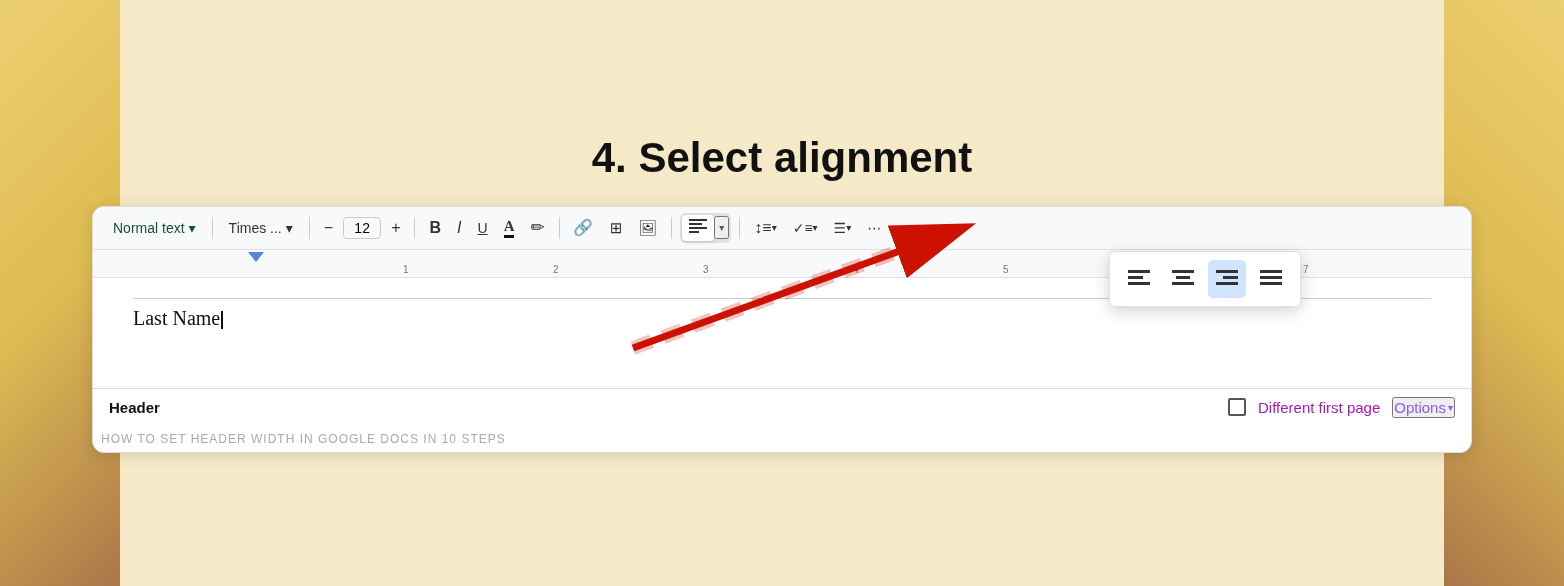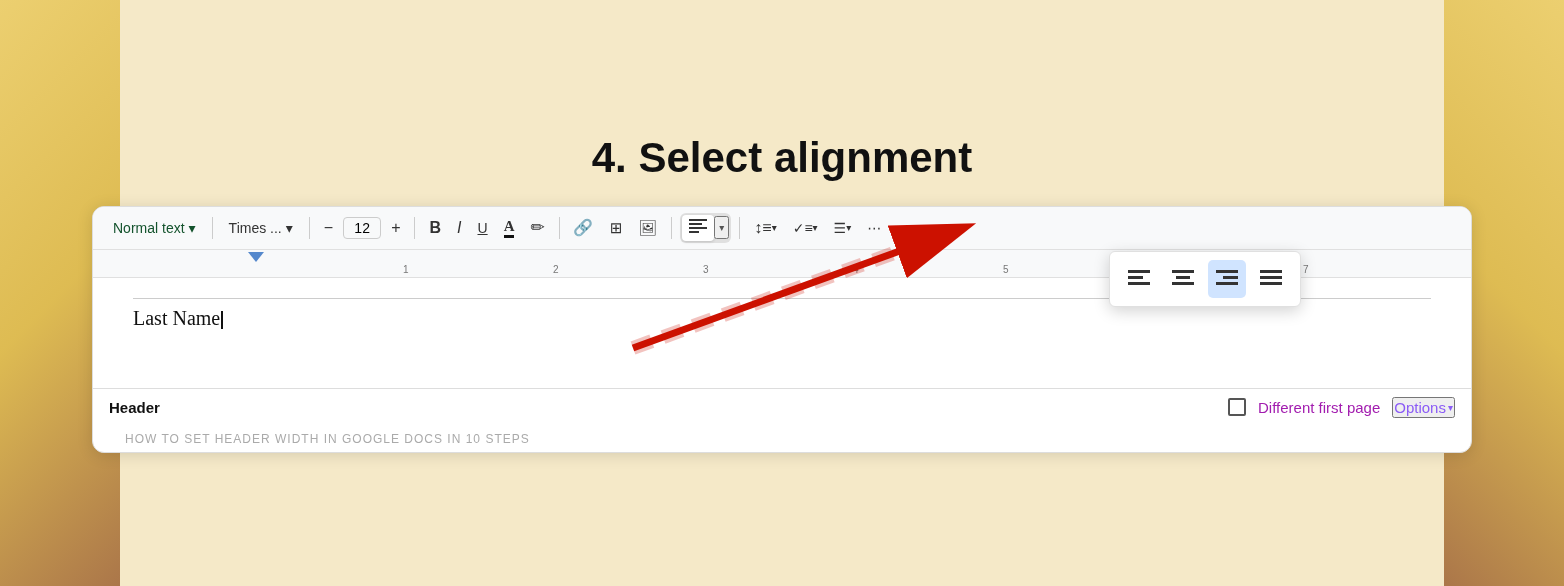--- a/index.html
+++ b/index.html
@@ -301,21 +301,21 @@
 
     
     .doc-divider {
       border: none;
       border-top: 1px solid #ccc;
       margin: 0 0 8px 0;
     }
 
     
     .bottom-text-hint {
-      padding: 6px 32px;
+      padding: 6px 8px;
       font-size: 12px;
       color: #aaa;
       letter-spacing: 1px;
       text-transform: uppercase;
     }
   </style>
 </head>
 <body>
 
 <div class="bg-left"></div>

